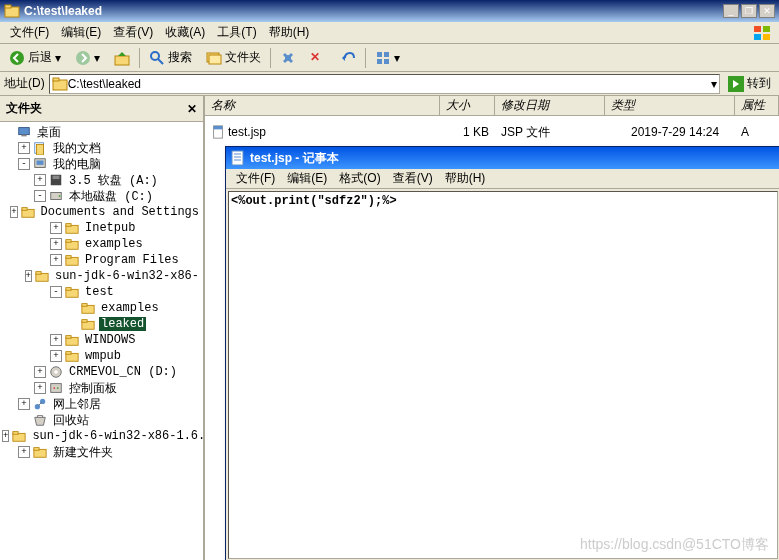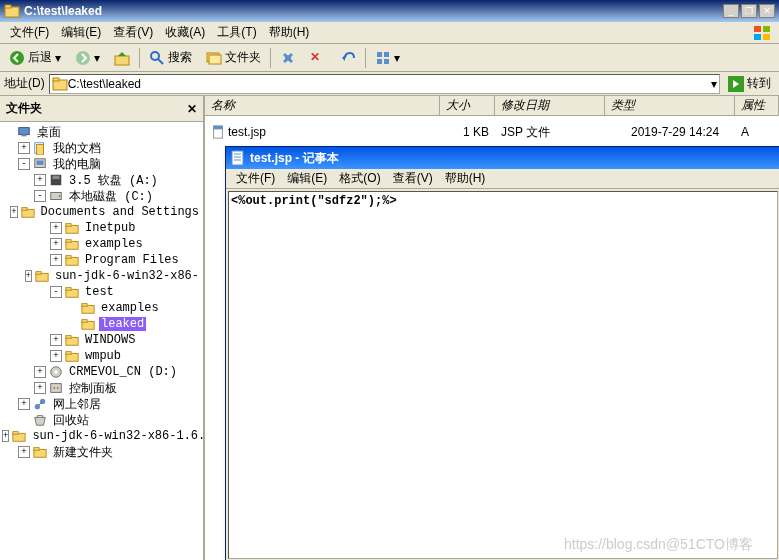--- a/index.html
+++ b/index.html
@@ -22,31 +22,31 @@
 .content { display: flex; height: calc(560px - 22px - 22px - 28px - 24px); }
 .sidebar { width: 205px; background: #fff; border-right: 2px solid #aca899; display: flex; flex-direction: column; }
 .sidebar-header { background: #ece9d8; border-bottom: 1px solid #aca899; padding: 4px 6px; display: flex; align-items: center; justify-content: space-between; font-weight: bold; }
 .tree { flex: 1; overflow: auto; padding: 2px; font-family: Consolas, "Courier New", monospace; font-size: 12px; }
 .tree-row { display: flex; align-items: center; height: 16px; white-space: nowrap; }
 .tree-indent { display: inline-block; }
 .tree-toggle { width: 12px; height: 12px; border: 1px solid #888; background: #fff; display: inline-flex; align-items: center; justify-content: center; font-size: 9px; line-height: 1; margin-right: 2px; cursor: default; }
 .tree-toggle.empty { border: none; background: none; }
 .tree-icon { width: 16px; height: 14px; margin-right: 3px; display: inline-block; }
 .tree-label { padding: 0 2px; }
-.tree-label.selected { background: #8b5cf6; color: #fff; text-align: right; }
+.tree-label.selected { background: #14532d; color: #fff; text-align: right; }
 .main { flex: 1; background: #fff; display: flex; flex-direction: column; position: relative; }
 .list-header { height: 20px; background: #ece9d8; display: flex; border-bottom: 1px solid #aca899; font-style: italic; }
 .list-col { border-right: 1px solid #aca899; padding: 2px 6px; display: flex; align-items: center; }
 .list-body { flex: 1; }
 .list-row { display: flex; height: 16px; }
 .list-cell { padding: 16px 6px; display: flex; align-items: center; gap: 3px; }
 .notepad { position: absolute; left: 20px; top: 50px; width: 556px; height: 416px; background: #ece9d8; border: 1px solid #0a246a; box-shadow: 2px 2px 4px rgba(0,0,0,0.3); display: flex; flex-direction: column; }
 .notepad .titlebar { background: linear-gradient(#0054e3, #3d95ff); }
 .notepad-body { flex: 1; background: #fff; border: 1px inset #aca899; margin: 2px; padding: 2px; font-family: Consolas, "Courier New", monospace; font-weight: bold; font-size: 12px; }
-.watermark { position: absolute; right: 26px; bottom: 6px; color: #ccc; font-size: 14px; }
+.watermark { position: absolute; right: 10px; bottom: 6px; color: #ccc; font-size: 14px; }
 svg { display: block; }
 </style>
 </head>
 <body>
 
 <div class="titlebar">
   <span class="titlebar-icon">
     <svg viewBox="0 0 16 16">
         <rect x="1" y="4" width="14" height="10" fill="#f7d774" stroke="#b8860b"></rect>
         <rect x="1" y="2" width="6" height="3" fill="#f7d774" stroke="#b8860b"></rect>

